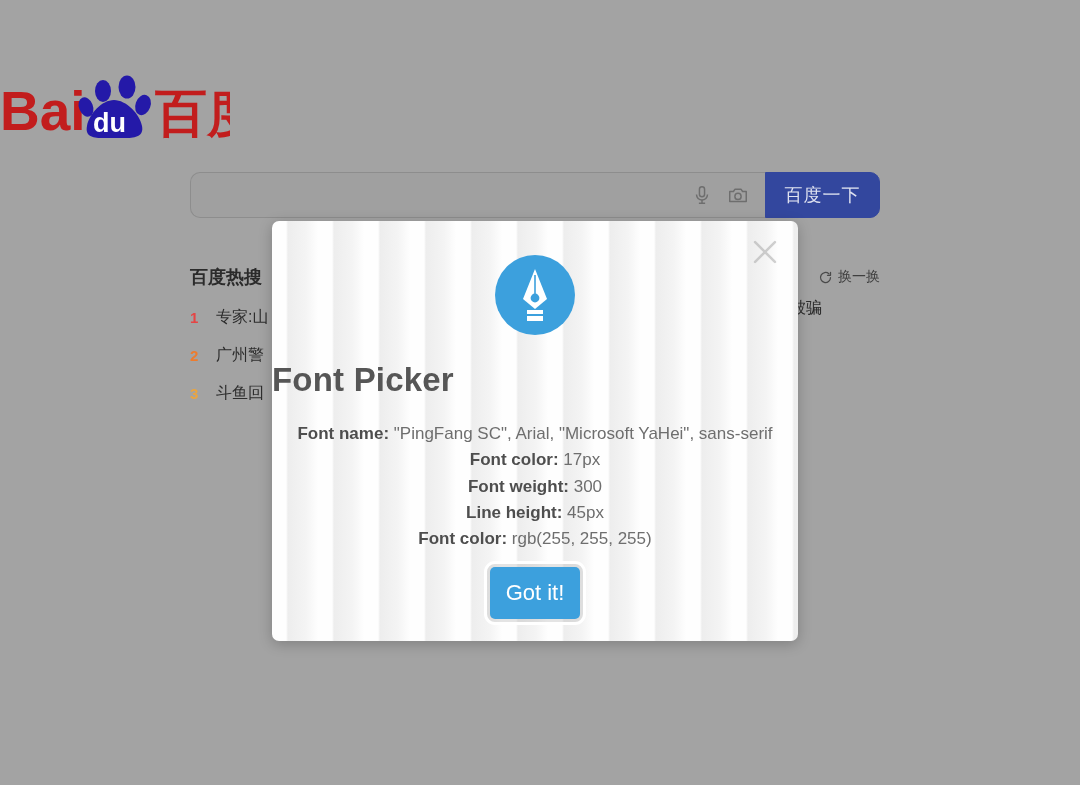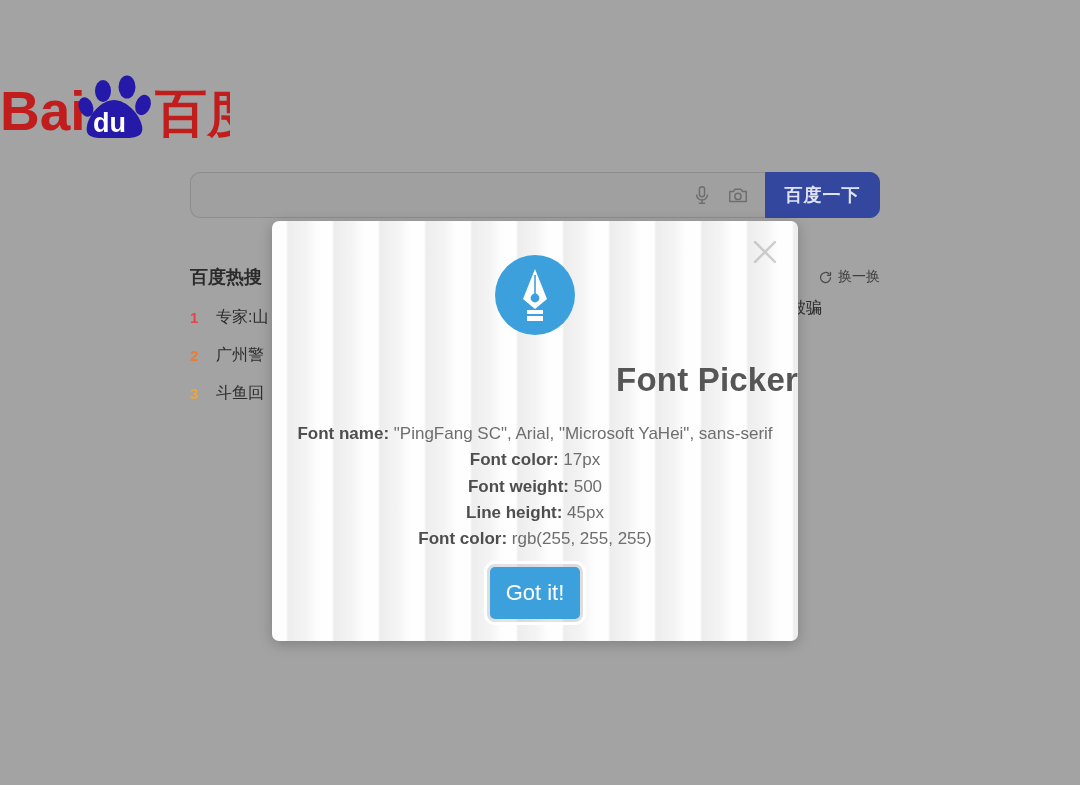--- a/index.html
+++ b/index.html
@@ -77,21 +77,20 @@
     border: 1px solid #33479e;
     border-radius: 0 10px 10px 0;
     color: #dfe2f0;
     font-size: 18px;
     font-family: "Liberation Sans", sans-serif;
     cursor: pointer;
     display: flex;
     align-items: center;
     justify-content: center;
     letter-spacing: 1px;
-    font-weight: bold;
   }
 
   
   .hot-area {
     position: absolute;
     left: 190px;
     top: 262px;
     width: 690px;
   }
   .hot-head {
@@ -180,21 +179,21 @@
     left: 50%;
     transform: translateX(-50%);
     top: 34px;
     width: 80px;
     height: 80px;
   }
   .modal-title {
     position: absolute;
     left: 0; right: 0;
     top: 140px;
-    text-align: right;
+    text-align: left;
     font-size: 33px;
     font-weight: bold;
     color: #565656;
     letter-spacing: 0.2px;
   }
   .props {
     position: absolute;
     left: 0; right: 0;
     top: 200px;
     text-align: center;
@@ -326,21 +325,21 @@
     <div class="prop-line">
       <span class="prop-key">Font name:</span>
       <span class="prop-val">"PingFang SC", Arial, "Microsoft YaHei", sans-serif</span>
     </div>
     <div class="prop-line">
       <span class="prop-key">Font color:</span>
       <span class="prop-val">17px</span>
     </div>
     <div class="prop-line">
       <span class="prop-key">Font weight:</span>
-      <span class="prop-val">500</span>
+      <span class="prop-val">300</span>
     </div>
     <div class="prop-line">
       <span class="prop-key">Line height:</span>
       <span class="prop-val">45px</span>
     </div>
     <div class="prop-line">
       <span class="prop-key">Font color:</span>
       <span class="prop-val">rgb(255, 255, 255)</span>
     </div>
   </div>

